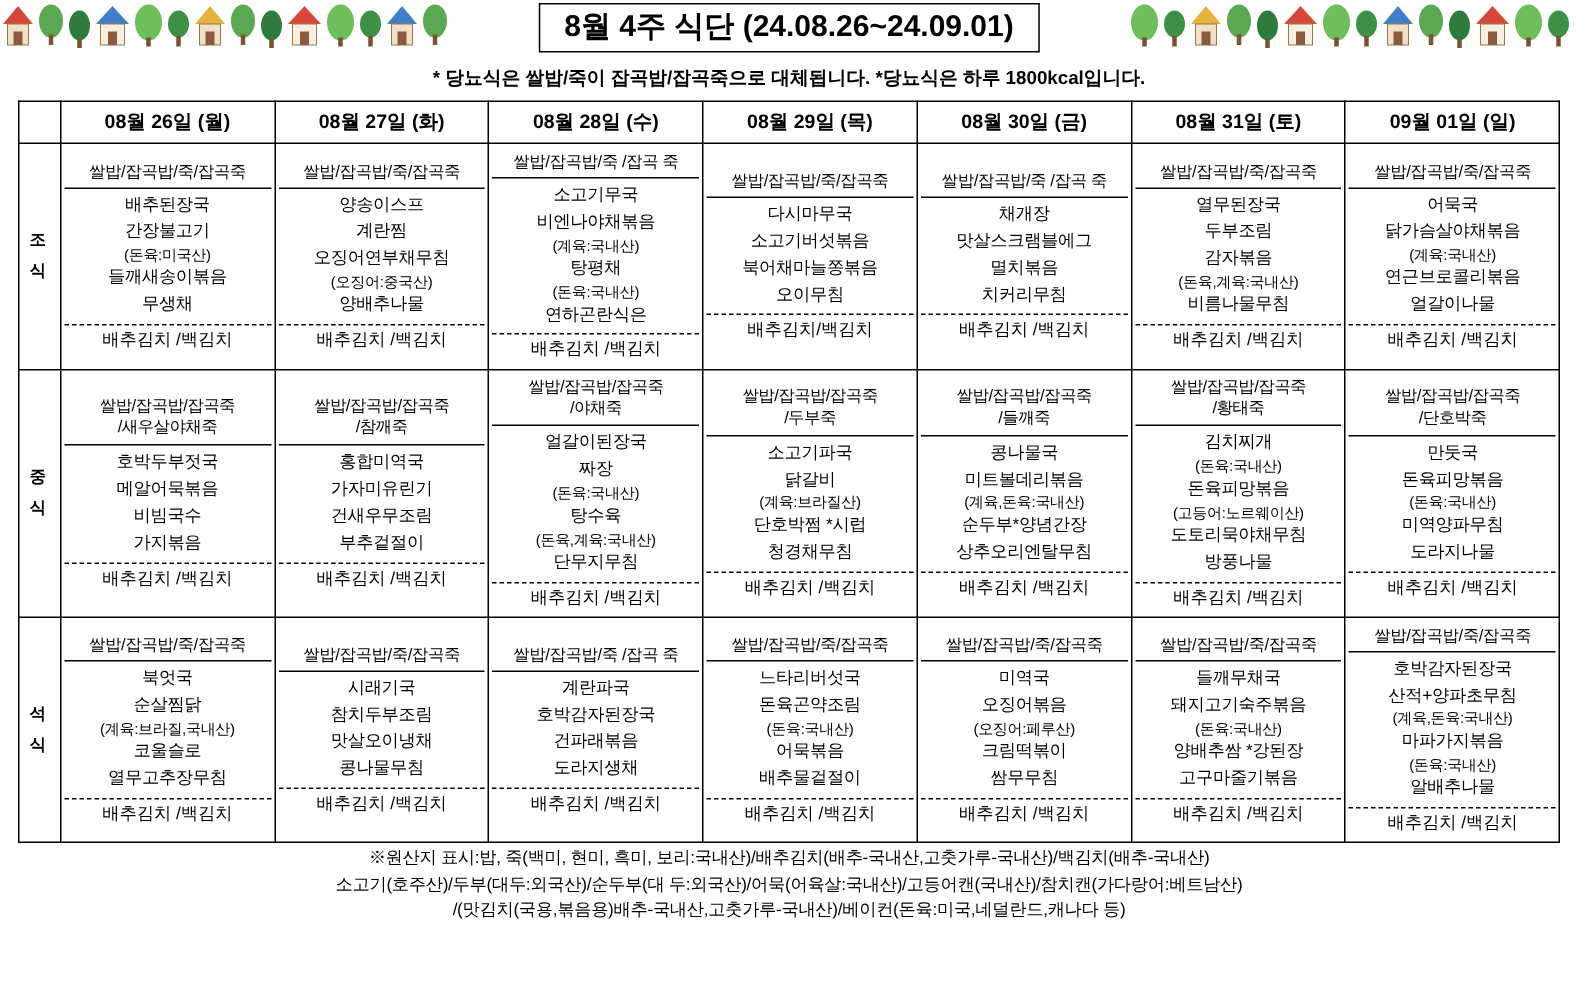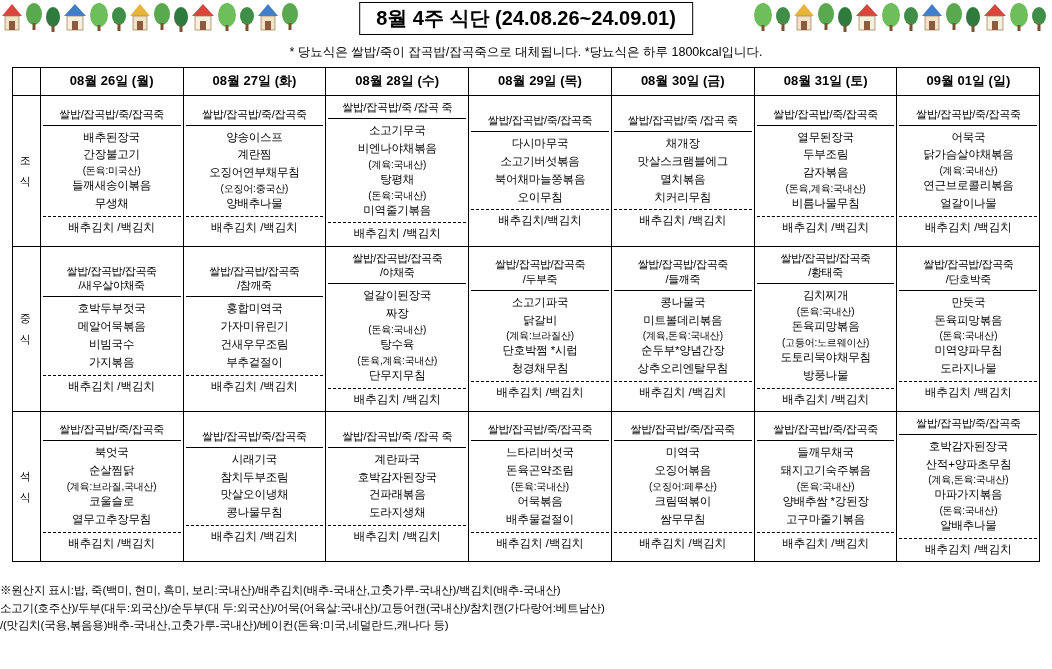--- a/index.html
+++ b/index.html
@@ -55,21 +55,21 @@
     line-height: 1.1;
   }
 
   .notes {
     text-align: center;
     margin-top: 3px;
     line-height: 1.45;
   }
   .notes .note-line {
     font-size: 12.5px;
-    font-weight: normal;
+    font-weight: bold;
   }
 
   
   table.menu {
     border-collapse: collapse;
     table-layout: fixed;
     margin: 6px auto 0 auto;
     width: 1028px;
     border: 1.6px solid #000;
   }
@@ -88,21 +88,21 @@
     font-weight: bold;
     height: 22px;
     padding: 2px 0 3px 0;
   }
   thead th.blank-head {
     height: 22px;
   }
 
   td.meal-label {
     font-size: 13px;
-    font-weight: normal;
+    font-weight: bold;
     letter-spacing: 2px;
     line-height: 1.9;
   }
 
   
   .cell {
     padding: 2px 2px 3px 2px;
   }
   .rice {
     font-size: 11px;
@@ -147,21 +147,22 @@
   .footer {
     margin-top: 8px;
     text-align: center;
   }
   .footer .foot-main {
     font-size: 13px;
     font-weight: bold;
     letter-spacing: 0.2px;
   }
   .origin {
-    margin-top: 20px;
+    margin-top: 2px;
+    text-align: center;
     line-height: 1.5;
   }
   .origin .oline {
     font-size: 11.5px;
     letter-spacing: -0.2px;
   }
 </style>
 </head>
 <body>
 
@@ -367,21 +368,21 @@
           </td>
           <td>
             <div class="cell">
               <div class="rice">쌀밥/잡곡밥/죽 /잡곡 죽</div>
               <div class="dishes">
                 <div class="dish">소고기무국</div>
                 <div class="dish">비엔나야채볶음</div>
                 <div class="dish sub">(계육:국내산)</div>
                 <div class="dish">탕평채</div>
                 <div class="dish sub">(돈육:국내산)</div>
-                <div class="dish">미역줄기볶음</div>
+                <div class="dish">연하곤란식은</div>
               </div>
               <div class="kimchi">배추김치 /백김치</div>
             </div>
           </td>
           <td>
             <div class="cell">
               <div class="rice">쌀밥/잡곡밥/죽/잡곡죽</div>
               <div class="dishes">
                 <div class="dish">다시마무국</div>
                 <div class="dish">소고기버섯볶음</div>

